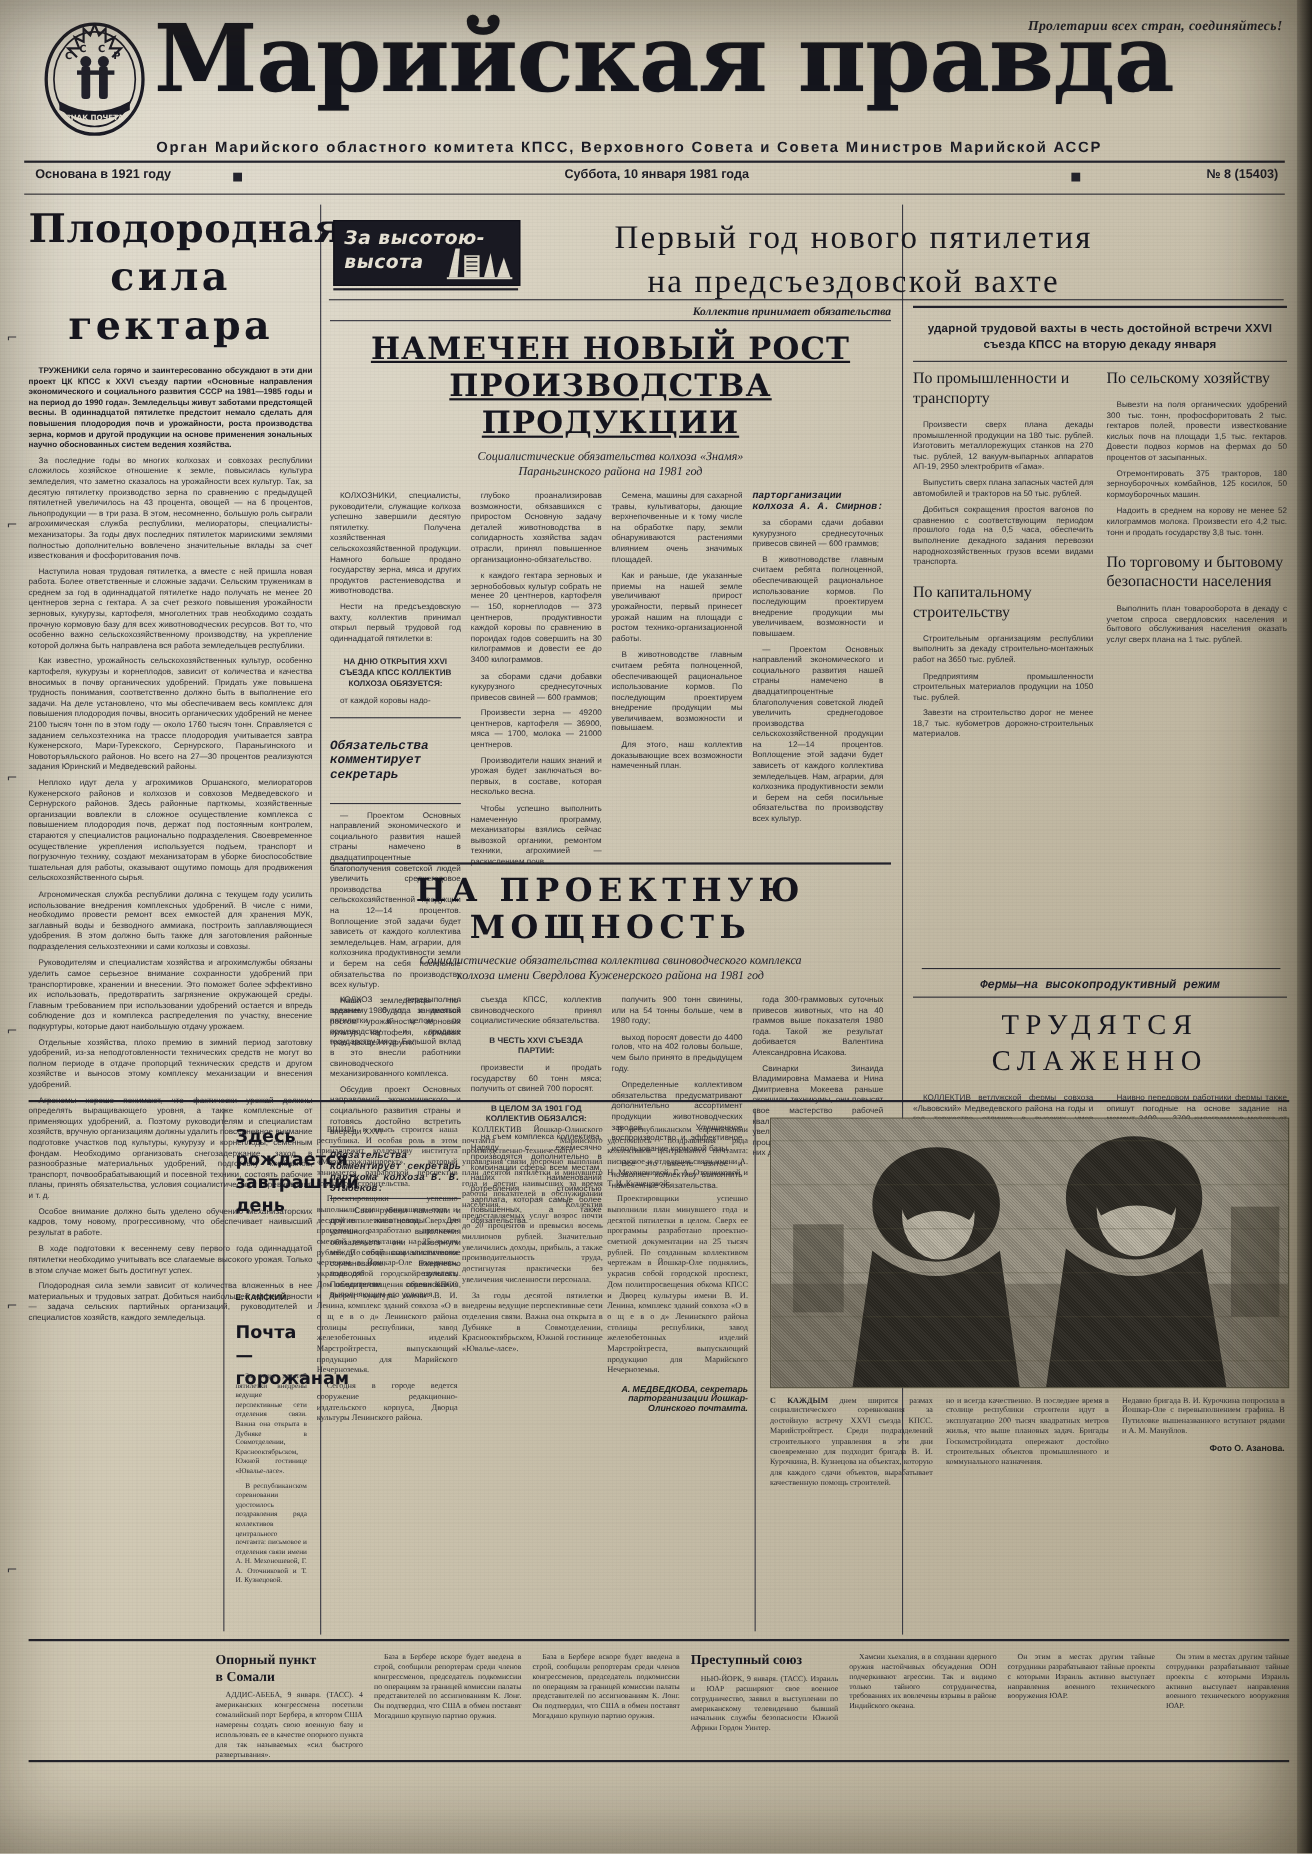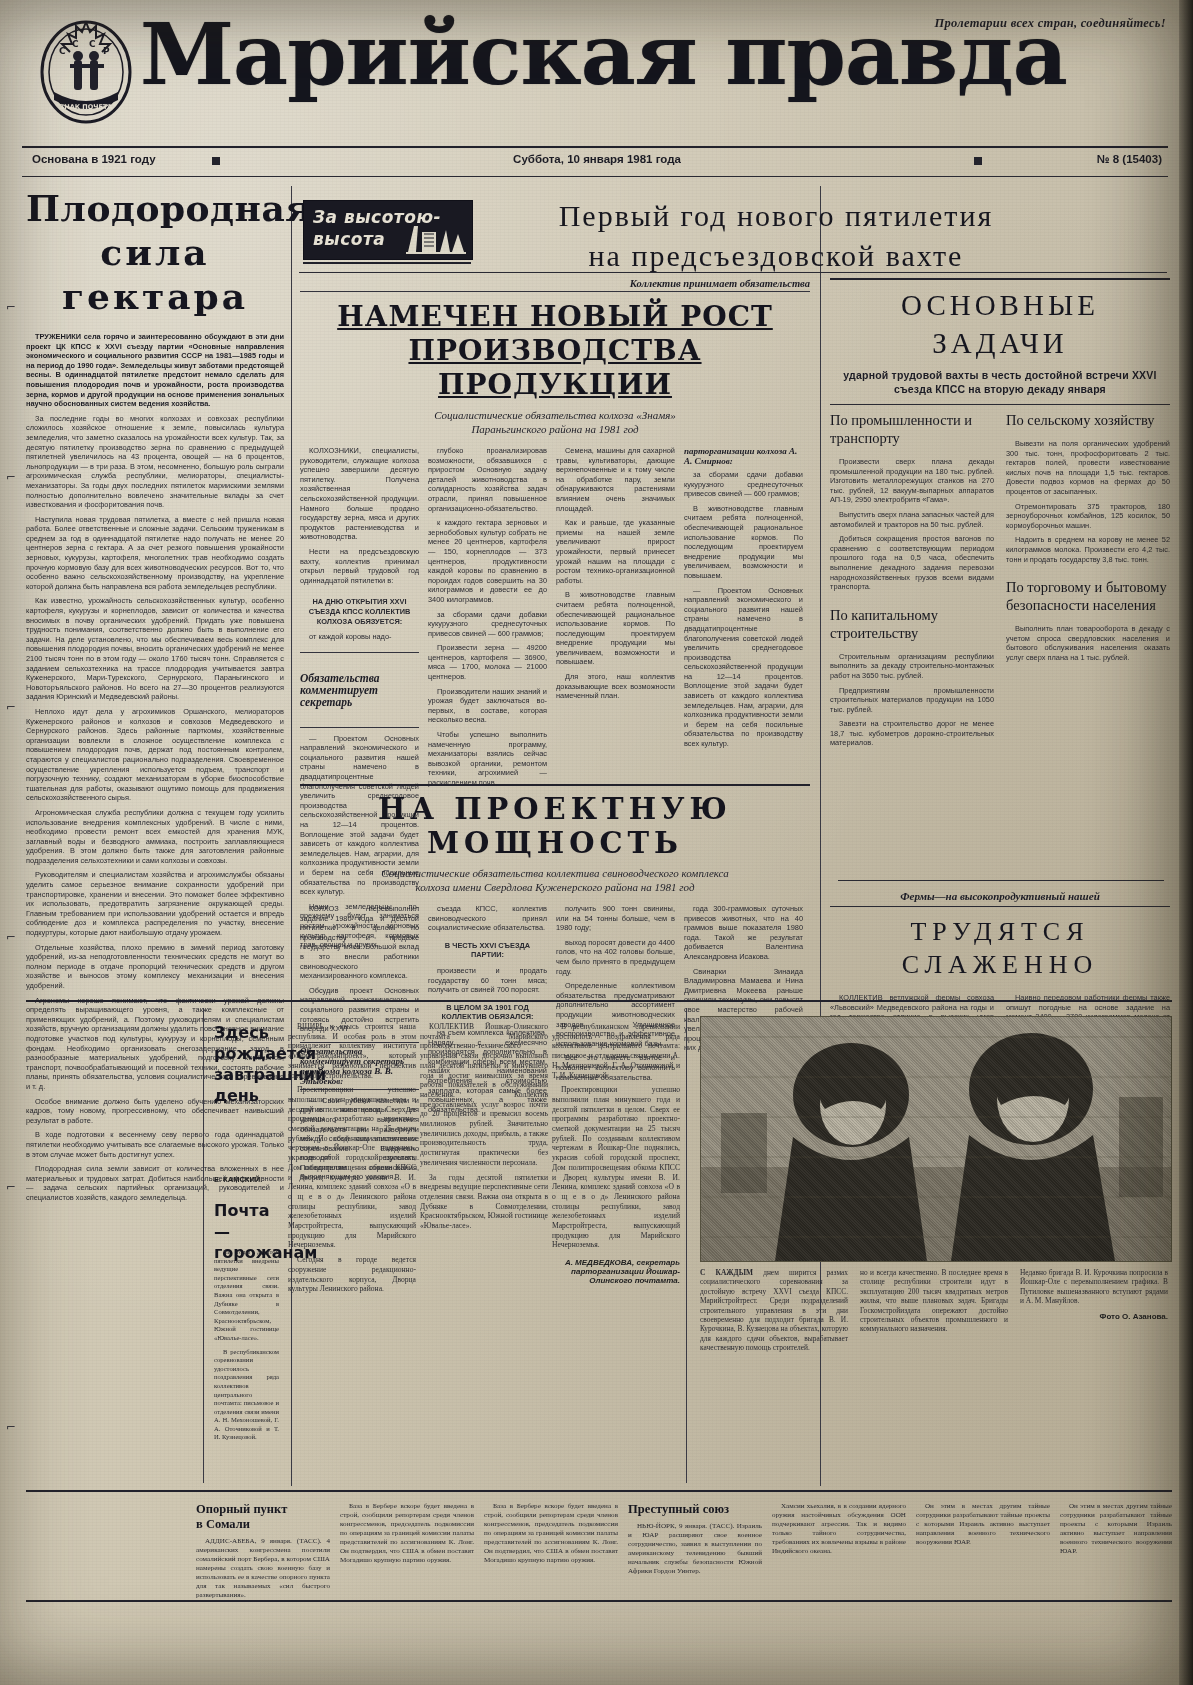--- a/index.html
+++ b/index.html
@@ -173,21 +173,21 @@
   }
   .sub-ital{
     font-family:"Liberation Serif", serif;
     font-style:italic;
     font-size:11px;
     line-height:14px;
     color:#1f1f28;
     text-align:center;
   }
   .sec-ital{
-    font-family:Liberation Serif, serif;
+    font-family:Liberation Mono, monospace;
     font-style:italic;
     font-weight:700;
     font-size:11.5px;
     color:#1c1c25;
   }
 
   
   .hl-right{
     font-family:"Liberation Serif", serif;
     font-size:29px;
@@ -297,20 +297,21 @@
           <circle cx="60" cy="42" r="5"></circle>
           <rect x="36" y="50" width="34" height="4"></rect>
         </g>
         <path d="M20 78 Q52 96 84 78 L84 86 Q52 104 20 86 Z" fill="#1c1c26"></path>
         <text x="52" y="95" text-anchor="middle" font-family="DejaVu Sans, sans-serif" font-size="6.5" fill="#e6e0d2" font-weight="bold">ЗНАК ПОЧЕТА</text>
       </svg>
     </div>
 
     <div class="mast-slogan">Пролетарии всех стран, соединяйтесь!</div>
     <div class="mast-title">Марийская правда</div>
+    <div class="mast-sub">Орган Марийского областного комитета КПСС, Верховного Совета и Совета Министров Марийской АССР</div>
   </div>
 
   <div class="rule-thick" style="top:146px;width:1146px;"></div>
 
   <div class="dateline">
     <span class="left">Основана в 1921 году</span>
     <span class="sq1"></span>
     <span class="center">Суббота, 10 января 1981 года</span>
     <span class="sq2"></span>
     <span class="right">№ 8 (15403)</span>
@@ -466,24 +467,20 @@
         <div class="body-txt">
           <p>года 300-граммовых суточных привесов животных, что на 40 граммов выше показателя 1980 года. Такой же результат добивается Валентина Александровна Исакова.</p>
           <p>Свинарки Зинаида Владимировна Мамаева и Нина Дмитриевна Мокеева раньше окончили техникумы, они повысят свое мастерство рабочей квалификации у нас в 1981 году увеличили надой на 50 процентов. Такие показатели у них достигаются.</p>
         </div>
       </div>
     </div>
   </div>
 
   <div class="rule-thick" style="left:830px;top:278px;width:340px;"></div>
   <div style="position:absolute;left:830px;top:286px;width:340px;">
-    <div class="hl-right">
-      <div>ОСНОВНЫЕ</div>
-      <div>ЗАДАЧИ</div>
-    </div>
     <div class="right-lead" style="margin-top:6px;">ударной трудовой вахты в честь достойной встречи XXVI съезда КПСС на вторую декаду января</div>
 
     <div class="rule-thin" style="position:relative;left:0;top:8px;width:340px;"></div>
 
     <div style="display:flex;gap:12px;margin-top:14px;">
       <div style="width:164px;">
         <div class="subhead">По промышленности и транспорту</div>
         <div class="body-txt" style="margin-top:10px;">
           <p>Произвести сверх плана декады промышленной продукции на 180 тыс. рублей. Изготовить металлорежущих станков на 270 тыс. рублей, 12 вакуум-выпарных аппаратов АП-19, 2950 электробритв «Гама».</p>
           <p>Выпустить сверх плана запасных частей для автомобилей и тракторов на 50 тыс. рублей.</p>
@@ -506,21 +503,21 @@
         <div class="subhead" style="margin-top:14px;">По торговому и бытовому безопасности населения</div>
         <div class="body-txt" style="margin-top:10px;">
           <p>Выполнить план товарооборота в декаду с учетом спроса свердловских населения и бытового обслуживания населения оказать услуг сверх плана на 1 тыс. рублей.</p>
         </div>
       </div>
     </div>
   </div>
 
   <div class="rule-thin" style="left:838px;top:880px;width:326px;"></div>
   <div style="position:absolute;left:830px;top:890px;width:340px;">
-    <div class="sec-ital" style="text-align:center;font-size:11px;">Фермы—на высокопродуктивный нашей</div>
+    <div class="sec-ital" style="text-align:center;font-size:11px;">Фермы—на высокопродуктивный режим</div>
     <div class="rule-thin" style="position:relative;left:0;top:4px;width:340px;"></div>
     <div class="hl-trud" style="margin-top:12px;">
       <div>ТРУДЯТСЯ</div>
       <div>СЛАЖЕННО</div>
     </div>
     <div style="display:flex;gap:12px;margin-top:12px;">
       <div style="width:164px;">
         <div class="body-txt">
             <p>КОЛЛЕКТИВ ветлужской фермы совхоза «Львовский» Медведевского района на годы и год торжество отличие в высоких умов вопросах, производственной достигнутых в постановлении. Инженерной досрочно отработанность с плановой детской деятельности и перенесу вступали в инверсию.</p>
           </div>

